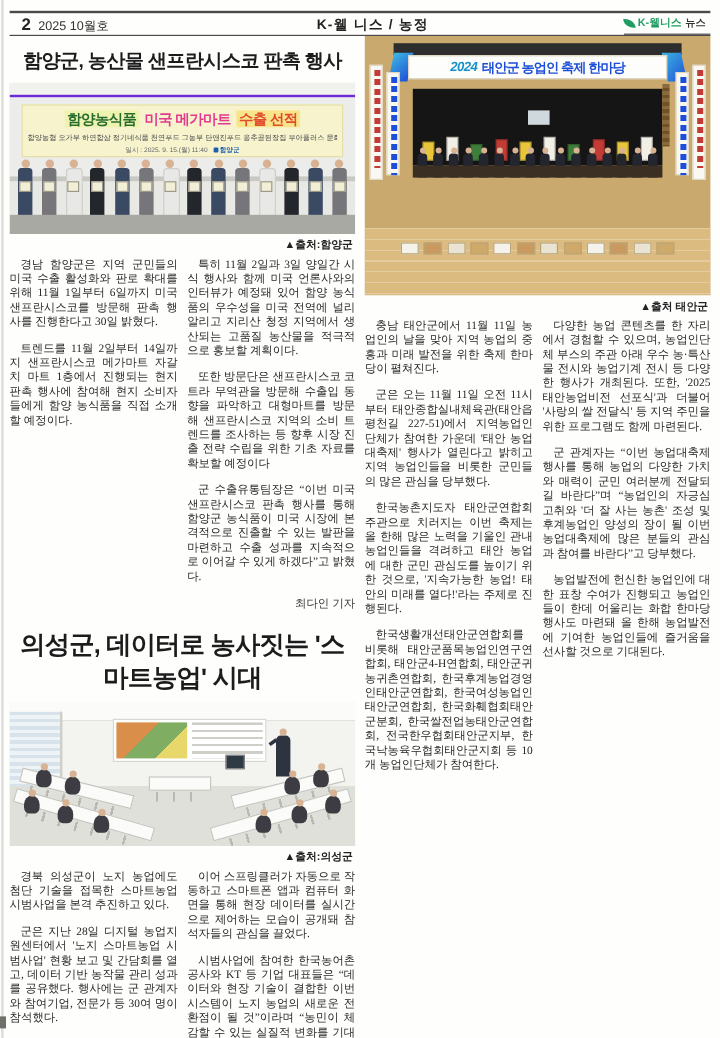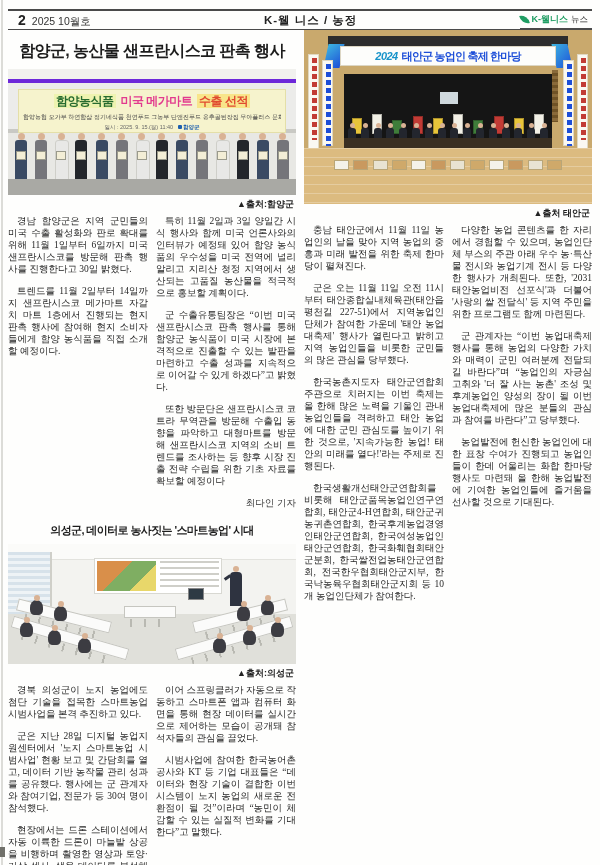--- a/index.html
+++ b/index.html
@@ -20,37 +20,37 @@
     display:flex; align-items:center; justify-content:space-between;
     font-family:"Liberation Sans", sans-serif;
   }
   .mast-left{display:flex;align-items:baseline;gap:6px;padding-left:10px;}
   .pageno{font-size:14px;font-weight:bold;color:#222;}
   .issue{font-size:10.5px;color:#333;}
   .mast-center{font-size:11.5px;color:#222;letter-spacing:1px;font-weight:bold;margin-left:11px;}
   .mast-right{display:flex;align-items:center;gap:3px;padding-right:4px;border-bottom:1px solid #4a4a4a;height:100%;}
   .leaf{width:9px;height:9px;background:#1f9d63;border-radius:0 100% 0 100%;transform:rotate(-12deg);display:inline-block;}
   .logo-a{font-size:9px;font-weight:bold;color:#1f9d63;}
-  .logo-b{font-size:8.5px;font-weight:normal;color:#333;}
+  .logo-b{font-size:8.5px;font-weight:bold;color:#333;}
 
   
   .content{display:grid;grid-template-columns:288px 288px;column-gap:8px;height:calc(865px - 31px);}
   .colL{display:flex;flex-direction:column;}
   .colR{display:flex;flex-direction:column;}
   section.article{display:flex;flex-direction:column;}
   section.taean-sec{flex:1;}
   .spacer{flex:1;}
 
   h1.headline{
     font-family:"Liberation Sans", sans-serif;
     font-size:16px; font-weight:bold; color:#1c1c1c;
     text-align:center; letter-spacing:-0.6px;
     margin:11px 0 7px;
   }
-  h1.headline-uiseong{font-size:11px;margin:13px 0 6px;}
+  h1.headline-uiseong{font-size:21px;margin:13px 0 6px;}
 
   .caption{
     font-family:"Liberation Sans", sans-serif;
     font-size:9px; font-weight:bold; color:#222;
     text-align:right; margin:3px 2px 4px;
   }
   .cols{display:flex;gap:8px;}
   .col{width:140px;}
   p.bp{
     font-size:9.5px; line-height:12px; text-align:justify;
@@ -61,21 +61,21 @@
     font-family:"Liberation Sans", sans-serif;
     font-size:9.5px; color:#333; text-align:right; margin-top:8px;
   }
 
   
   .photo{position:relative;width:100%;overflow:hidden;background:#e8e8e4;}
 
   
   .p1{height:126px;}
   .p1-sky{position:absolute;top:0;left:0;right:0;height:10px;background:#f1f1ee;}
-  .p1-truck{position:absolute;top:10px;left:0;right:0;height:54px;background:#ececea;border-top:4px solid #6d28d9;border-bottom:4px solid #c9c9c4;}
+  .p1-truck{position:absolute;top:10px;left:0;right:0;height:72px;background:#ececea;border-top:2px solid #6d28d9;border-bottom:4px solid #c9c9c4;}
   .p1-banner{position:absolute;top:6px;left:10px;right:10px;height:44px;background:#f6f3cd;border:1px solid #e4dfa8;padding:3px 4px;text-align:center;}
   .p1-banner-title{font-family:"Liberation Sans",sans-serif;font-weight:bold;font-size:12px;letter-spacing:-0.5px;white-space:nowrap;}
   .p1-banner-title .t1{color:#276b2f;background:#eef3b0;padding:0 2px;}
   .p1-banner-title .t2{color:#e23a8e;padding:0 2px;}
   .p1-banner-title .t3{color:#e04a2f;background:#f8e58a;padding:0 2px;}
   .p1-banner-names{font-family:"Liberation Sans",sans-serif;font-size:6px;color:#444;margin-top:3px;white-space:nowrap;overflow:hidden;}
   .p1-banner-dateline{display:flex;justify-content:center;align-items:center;gap:5px;margin-top:2px;}
   .p1-banner-date{font-family:"Liberation Sans",sans-serif;font-size:5.5px;color:#666;}
   .p1-banner-org{font-family:"Liberation Sans",sans-serif;font-size:5.5px;font-weight:bold;color:#1d5fae;}
   .p1-banner-org::before{content:"";display:inline-block;width:4px;height:4px;background:#1d5fae;margin-right:1px;border-radius:1px;}
@@ -83,21 +83,21 @@
   .p1-people{position:absolute;bottom:12px;left:6px;right:6px;height:52px;display:flex;justify-content:space-between;align-items:flex-end;}
   .person{position:relative;width:14px;height:50px;}
   .person::before{content:"";position:absolute;top:0;left:3.5px;width:7px;height:7px;border-radius:50%;background:#d9b294;}
   .person::after{content:"";position:absolute;top:7px;left:1px;width:12px;height:43px;border-radius:3px 3px 0 0;background:#3a4a63;}
   .person-1::after{background:#75757a;}
   .person-2::after{background:#e8e8e6;border:1px solid #cfcfc9;}
   .person-3::after{background:#23262b;}
   .person .box{position:absolute;top:18px;left:2px;width:10px;height:9px;background:#f3eed6;border:1px solid #9a9a8c;z-index:2;}
 
   
-  .p2{height:174px;background:#c9a96d;}
+  .p2{height:216px;background:#c9a96d;}
   .p2-topband{position:absolute;top:6px;left:24px;right:24px;height:10px;background:#2d2d2d;}
   .p2-banner{position:absolute;top:16px;left:36px;right:36px;height:20px;background:#fdfdfb;border:1px solid #dcd6c4;display:flex;align-items:center;justify-content:center;gap:4px;font-family:"Liberation Sans",sans-serif;font-weight:bold;white-space:nowrap;}
   .p2-banner .y2024{font-size:11px;color:#1793c9;font-style:italic;letter-spacing:-0.5px;}
   .p2-banner .btxt{font-size:11px;color:#1d4ed8;letter-spacing:-0.8px;}
   .p2-bannerend{position:absolute;top:14px;width:16px;height:24px;background:linear-gradient(135deg,#3db6e0,#1d4ed8);transform:skewX(-12deg);}
   .p2-bannerend.l{left:22px;} .p2-bannerend.r{right:22px;transform:skewX(12deg);}
   .p2-sideb{position:absolute;top:24px;width:11px;height:96px;background:#faf8f2;border:1px solid #e0d8c2;}
   .p2-sideb i{display:block;margin:3px 2.5px;width:5px;height:82px;background:repeating-linear-gradient(180deg,#c23b35 0 5px,transparent 5px 8px);}
   .p2-sideb.b i{background:repeating-linear-gradient(180deg,#1d4ed8 0 5px,transparent 5px 8px);}
   .p2-sideb.s1{left:4px;} .p2-sideb.s2{left:18px;top:30px;height:86px;} .p2-sideb.s3{right:4px;} .p2-sideb.s4{right:18px;top:30px;height:86px;}
@@ -224,22 +224,22 @@
         </figure>
         <div class="caption">▲출처:함양군</div>
 
         <div class="cols">
           <div class="col">
             <p class="bp">경남 함양군은 지역 군민들의 미국 수출 활성화와 판로 확대를 위해 11월 1일부터 6일까지 미국 샌프란시스코를 방문해 판촉 행사를 진행한다고 30일 밝혔다.</p>
             <p class="bp">트렌드를 11월 2일부터 14일까지 샌프란시스코 메가마트 자갈치 마트 1층에서 진행되는 현지 판촉 행사에 참여해 현지 소비자들에게 함양 농식품을 직접 소개할 예정이다.</p>
           </div>
           <div class="col">
             <p class="bp">특히 11월 2일과 3일 양일간 시식 행사와 함께 미국 언론사와의 인터뷰가 예정돼 있어 함양 농식품의 우수성을 미국 전역에 널리 알리고 지리산 청정 지역에서 생산되는 고품질 농산물을 적극적으로 홍보할 계획이다.</p>
+            <p class="bp">또한 방문단은 샌프란시스코 코트라 무역관을 방문해 수출입 동향을 파악하고 대형마트를 방문해 샌프란시스코 지역의 소비 트렌드를 조사하는 등 향후 시장 진출 전략 수립을 위한 기초 자료를 확보할 예정이다</p>
             <p class="bp">군 수출유통팀장은 “이번 미국 샌프란시스코 판촉 행사를 통해 함양군 농식품이 미국 시장에 본격적으로 진출할 수 있는 발판을 마련하고 수출 성과를 지속적으로 이어갈 수 있게 하겠다”고 밝혔다.</p>
-            <p class="bp">또한 방문단은 샌프란시스코 코트라 무역관을 방문해 수출입 동향을 파악하고 대형마트를 방문해 샌프란시스코 지역의 소비 트렌드를 조사하는 등 향후 시장 진출 전략 수립을 위한 기초 자료를 확보할 예정이다</p>
             <div class="byline">최다인 기자</div>
           </div>
         </div>
       </section>
 
       <section class="article">
         <h1 class="headline headline-uiseong">의성군, 데이터로 농사짓는 '스마트농업' 시대</h1>
 
         <figure class="photo p3">
           <div class="p3-ceiling"></div>
@@ -361,21 +361,21 @@
         <div class="caption">▲출처 태안군</div>
 
         <div class="cols">
           <div class="col">
             <p class="bp">충남 태안군에서 11월 11일 농업인의 날을 맞아 지역 농업의 중흥과 미래 발전을 위한 축제 한마당이 펼쳐진다.</p>
             <p class="bp">군은 오는 11월 11일 오전 11시부터 태안종합실내체육관(태안읍 평천길 227-51)에서 지역농업인 단체가 참여한 가운데 '태안 농업대축제' 행사가 열린다고 밝히고 지역 농업인들을 비롯한 군민들의 많은 관심을 당부했다.</p>
             <p class="bp">한국농촌지도자 태안군연합회 주관으로 치러지는 이번 축제는 올 한해 많은 노력을 기울인 관내 농업인들을 격려하고 태안 농업에 대한 군민 관심도를 높이기 위한 것으로, '지속가능한 농업! 태안의 미래를 열다!'라는 주제로 진행된다.</p>
             <p class="bp">한국생활개선태안군연합회를 비롯해 태안군품목농업인연구연합회, 태안군4-H연합회, 태안군귀농귀촌연합회, 한국후계농업경영인태안군연합회, 한국여성농업인태안군연합회, 한국화훼협회태안군분회, 한국쌀전업농태안군연합회, 전국한우협회태안군지부, 한국낙농육우협회태안군지회 등 10개 농업인단체가 참여한다.</p>
           </div>
           <div class="col">
-            <p class="bp">다양한 농업 콘텐츠를 한 자리에서 경험할 수 있으며, 농업인단체 부스의 주관 아래 우수 농·특산물 전시와 농업기계 전시 등 다양한 행사가 개최된다. 또한, '2031 태안농업비전 선포식'과 더불어 '사랑의 쌀 전달식' 등 지역 주민을 위한 프로그램도 함께 마련된다.</p>
+            <p class="bp">다양한 농업 콘텐츠를 한 자리에서 경험할 수 있으며, 농업인단체 부스의 주관 아래 우수 농·특산물 전시와 농업기계 전시 등 다양한 행사가 개최된다. 또한, '2025 태안농업비전 선포식'과 더불어 '사랑의 쌀 전달식' 등 지역 주민을 위한 프로그램도 함께 마련된다.</p>
             <p class="bp">군 관계자는 “이번 농업대축제 행사를 통해 농업의 다양한 가치와 매력이 군민 여러분께 전달되길 바란다”며 “농업인의 자긍심 고취와 '더 잘 사는 농촌' 조성 및 후계농업인 양성의 장이 될 이번 농업대축제에 많은 분들의 관심과 참여를 바란다”고 당부했다.</p>
             <p class="bp">농업발전에 헌신한 농업인에 대한 표창 수여가 진행되고 농업인들이 한데 어울리는 화합 한마당 행사도 마련돼 올 한해 농업발전에 기여한 농업인들에 즐거움을 선사할 것으로 기대된다.</p>
           </div>
         </div>
         <div class="spacer"></div>
 
       </section>
     </div>
   </main>
 </div>

